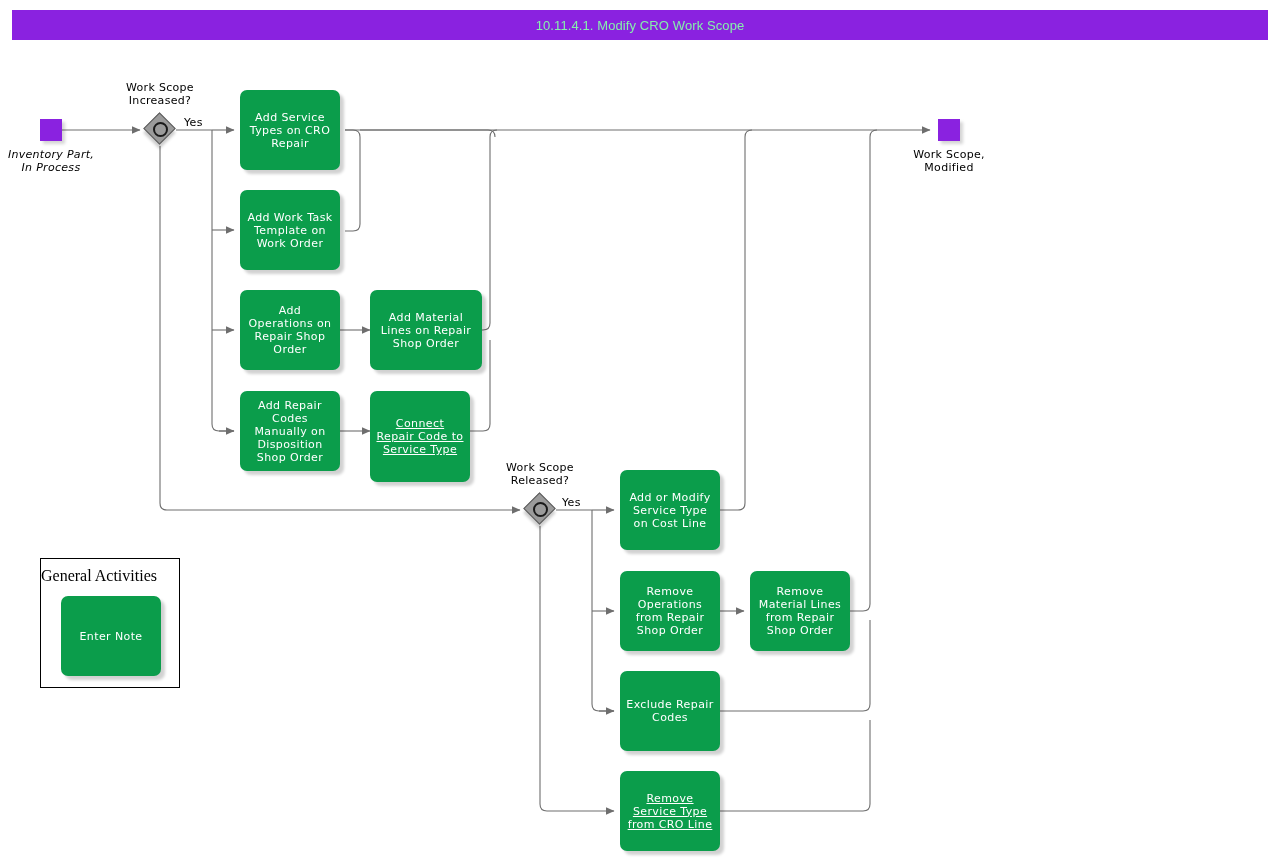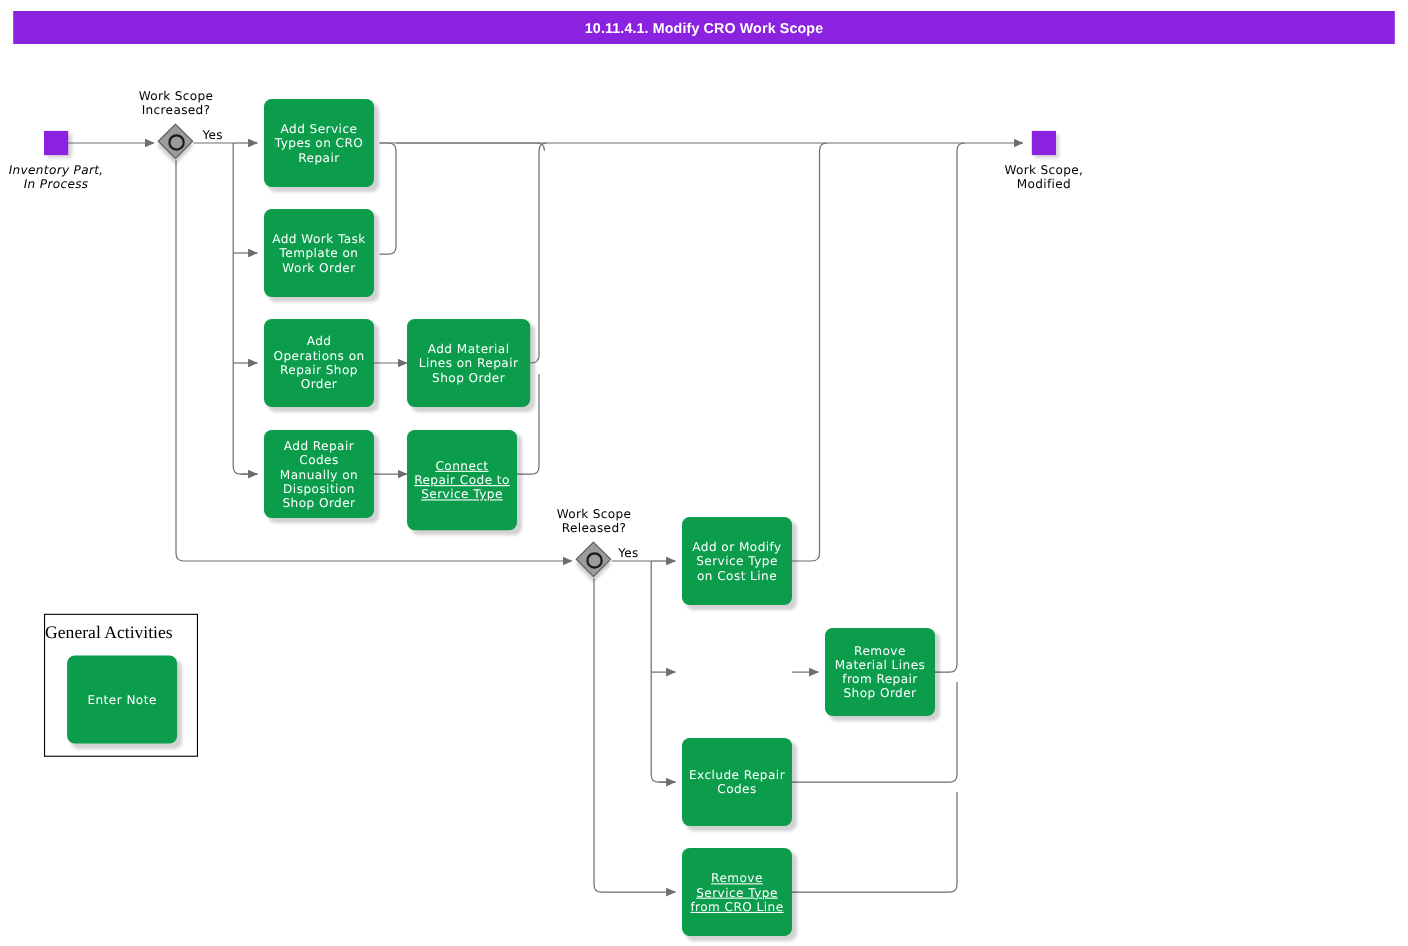--- a/index.html
+++ b/index.html
@@ -24,24 +24,24 @@
     left: 12px;
     top: 10px;
     width: 1256px;
     height: 30px;
     background: #8A22E0;
     display: flex;
     align-items: center;
     justify-content: center;
   }
   #title-bar .title-text {
-    color: #ffffff;
+    color: #86efac;
     font-family: "Liberation Sans", sans-serif;
     font-size: 13px;
-    font-weight: bold;
+    font-weight: normal;
     letter-spacing: 0.1px;
     white-space: nowrap;
   }
   
   #wires {
     position: absolute;
     left: 0;
     top: 0;
     width: 1280px;
     height: 860px;
@@ -258,20 +258,23 @@
   </div>
 
   <div class="task" style="left:370px; top:391px; width:100px; height:91px;text-decoration:underline;">
     <span>Connect Repair Code to Service Type</span>
   </div>
 
   <div class="task" style="left:620px; top:470px; width:100px; height:80px;">
     <span>Add or Modify Service Type on Cost Line</span>
   </div>
 
+  <div class="task" style="left:620px; top:571px; width:100px; height:80px;">
+    <span>Remove Operations from Repair Shop Order</span>
+  </div>
 
   <div class="task" style="left:750px; top:571px; width:100px; height:80px;">
     <span>Remove Material Lines from Repair Shop Order</span>
   </div>
 
   <div class="task" style="left:620px; top:671px; width:100px; height:80px;">
     <span>Exclude Repair Codes</span>
   </div>
 
   <div class="task" style="left:620px; top:771px; width:100px; height:80px;text-decoration:underline;">

